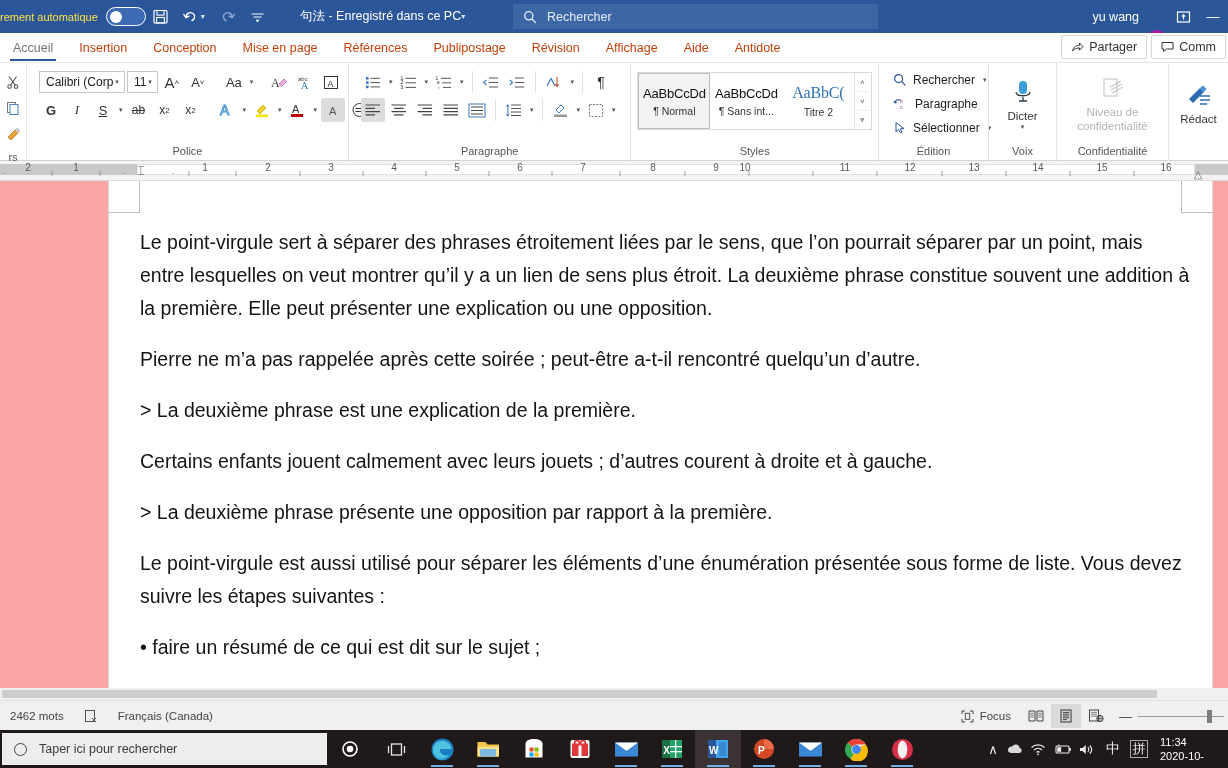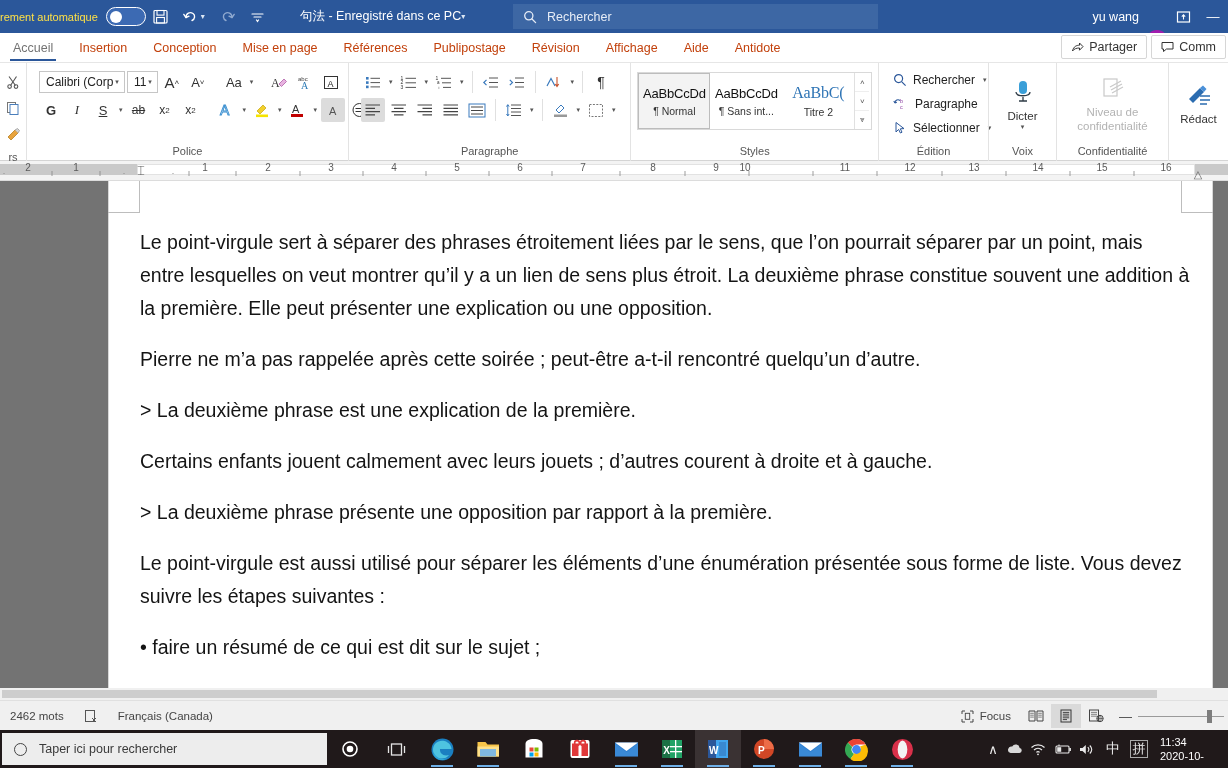--- a/index.html
+++ b/index.html
@@ -141,21 +141,21 @@
   .ruler .white { position:absolute; top:3px; height:11px; background:#fff;
                   border:1px solid #e2e2e2;}
   .rnum { position:absolute; top:1px; font-size:10px; color:#5a5a5a; transform:translateX(-50%); }
   .rtick { position:absolute; top:7px; font-size:9px; color:#8a8a8a; transform:translateX(-50%);}
   .indent-marker { position:absolute; left:137px; top:0px; width:10px; height:18px; }
   .indent-marker::before{ content:"⌶"; font-size:13px; color:#5a5a5a; }
 
   
   .docarea {
     position:absolute; top:181px; left:0; width:1228px; height:519px;
-    background:#737373; overflow:hidden;
+    background:#fca5a5; overflow:hidden;
   }
   .page {
     position:absolute; top:0; left:108px; width:1105px; min-height:519px;
     background:#fff; border-left:1px solid #d8d8d8; border-right:1px solid #d8d8d8;
   }
   .pagecorner-l { position:absolute; left:108px; top:0; width:32px; height:32px;
                   border-right:1px solid #bdbdbd; border-bottom:1px solid #bdbdbd; }
   .pagecorner-r { position:absolute; right:15px; top:0; width:32px; height:32px;
                   border-left:1px solid #bdbdbd; border-bottom:1px solid #bdbdbd; }
   .doctext {

